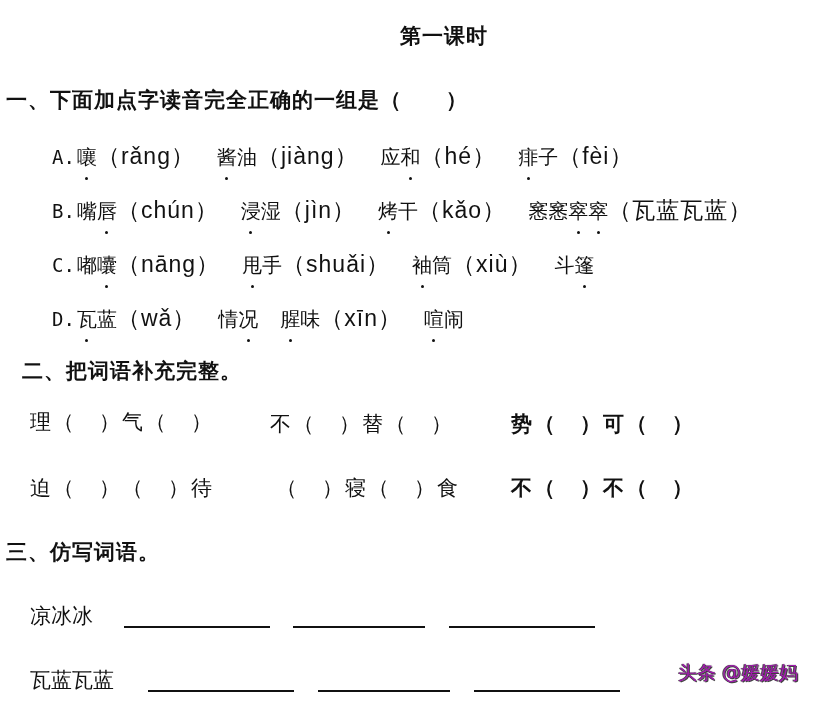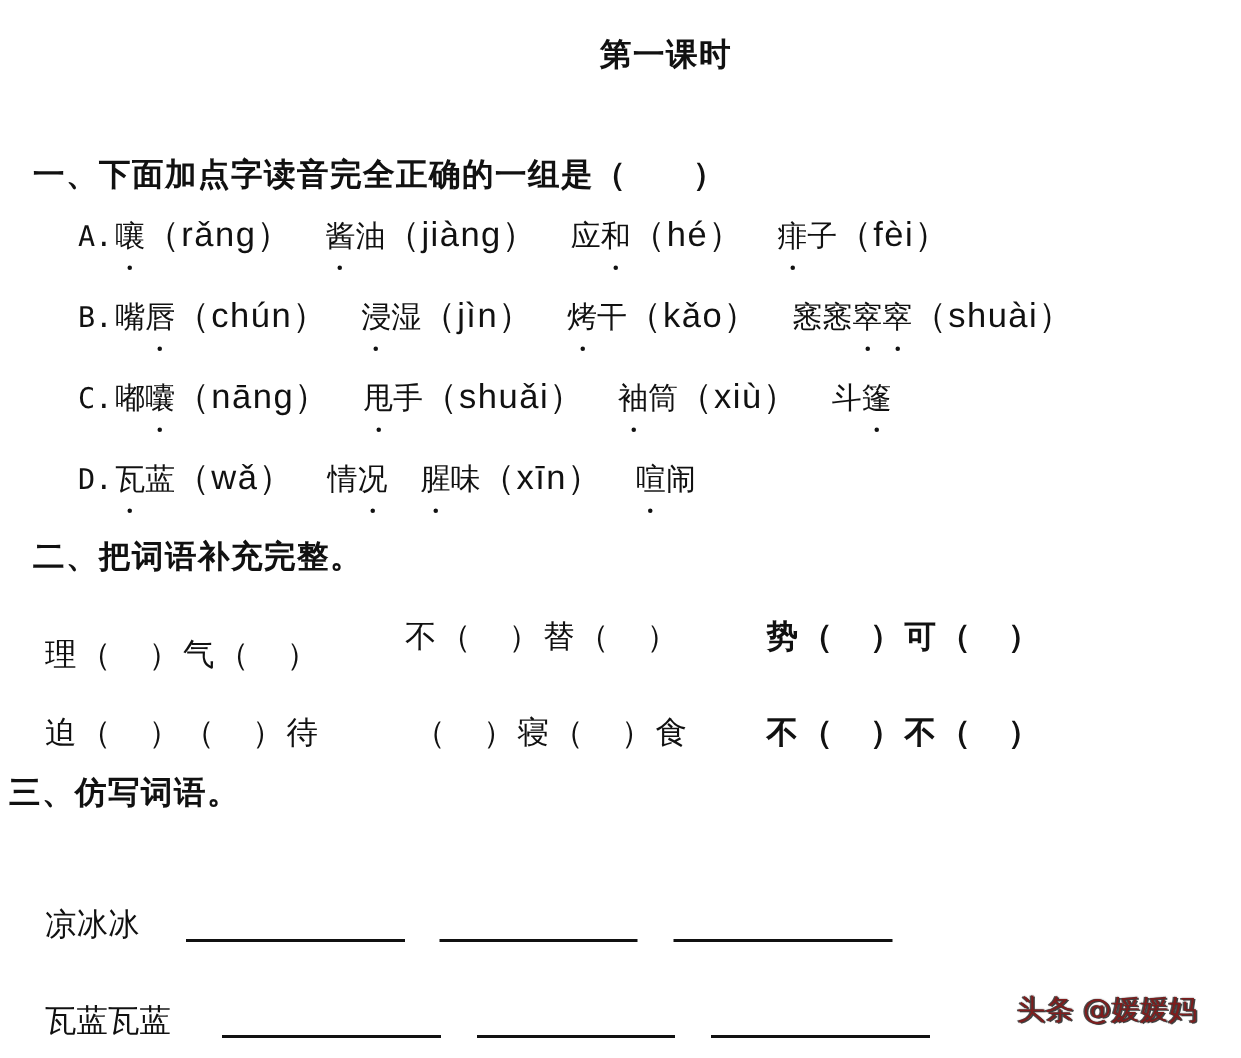--- a/index.html
+++ b/index.html
@@ -24,23 +24,23 @@
       font-size: 21px;
       letter-spacing: 1px;
     }
     .section-heading {
       left: 6px;
       font-family: "DejaVu Sans", "Liberation Sans", sans-serif;
       font-weight: bold;
       font-size: 21px;
       letter-spacing: 1px;
     }
-    .sec1 { top: 102px; margin-left: 16px; }
+    .sec1 { top: 86px; }
     .sec2 { top: 357px; margin-left: 16px; }
-    .sec3 { top: 514px; }
+    .sec3 { top: 538px; }
 
     .option-row {
       left: 52px;
       font-size: 20px;
       display: flex;
       align-items: baseline;
     }
     .row-a { top: 141px; }
     .row-b { top: 195px; }
     .row-c { top: 249px; }
@@ -75,21 +75,21 @@
     .line {
       position: absolute;
       height: 1.5px;
       background: #111;
     }
 
     .watermark {
       left: 678px; top: 660px;
       font-family: "DejaVu Sans", "Liberation Sans", sans-serif;
       font-size: 19px;
-      color: #7f1d1d;
+      color: #a21caf;
       text-shadow: 0 0 1px #333, 1px 1px 0 #444, -1px 0 0 #555;
       letter-spacing: 0px;
     }
   </style>
 </head>
 <body>
 
 <div class="abs title">第一课时</div>
 
 <div class="abs section-heading sec1">一、下面加点字读音完全正确的一组是（　　）</div>
@@ -147,21 +147,21 @@
       </span>
       <span class="pinyin">（kǎo）</span>
     </span>
     <span class="item">
       <span class="word">
         <span class="ch">窸</span>
         <span class="ch">窸</span>
         <span class="ch dot">窣</span>
         <span class="ch dot">窣</span>
       </span>
-      <span class="pinyin">（shuài）</span>
+      <span class="pinyin">（瓦蓝瓦蓝）</span>
     </span>
   </div>
 <div class="abs option-row row-c">
     <span class="opt-letter">C.</span>
     <span class="item">
       <span class="word">
         <span class="ch">嘟</span>
         <span class="ch dot">囔</span>
       </span>
       <span class="pinyin">（nāng）</span>
@@ -212,21 +212,21 @@
     <span class="item">
       <span class="word">
         <span class="ch dot">喧</span>
         <span class="ch">闹</span>
       </span>
     </span>
   </div>
 
 <div class="abs section-heading sec2">二、把词语补充完整。</div>
 
-<div class="abs fill-row" style="left:30px; top:422px;font-family:Liberation Serif, serif;">理（　）气（　）</div>
+<div class="abs fill-row" style="left:30px; top:408px;font-family:Liberation Serif, serif;">理（　）气（　）</div>
 <div class="abs fill-row" style="left:270px; top:410px;">不（　）替（　）</div>
 <div class="abs fill-row" style="left:511px; top:410px;font-weight:bold;">势（　）可（　）</div>
 
 <div class="abs fill-row" style="left:30px; top:474px;">迫（　）（　）待</div>
 <div class="abs fill-row" style="left:276px; top:474px;">（　）寝（　）食</div>
 <div class="abs fill-row" style="left:511px; top:474px;font-weight:bold;">不（　）不（　）</div>
 
 <div class="abs section-heading sec3">三、仿写词语。</div>
 
 <div class="abs imitate-label" style="left:30px; top:602px;">凉冰冰</div>

